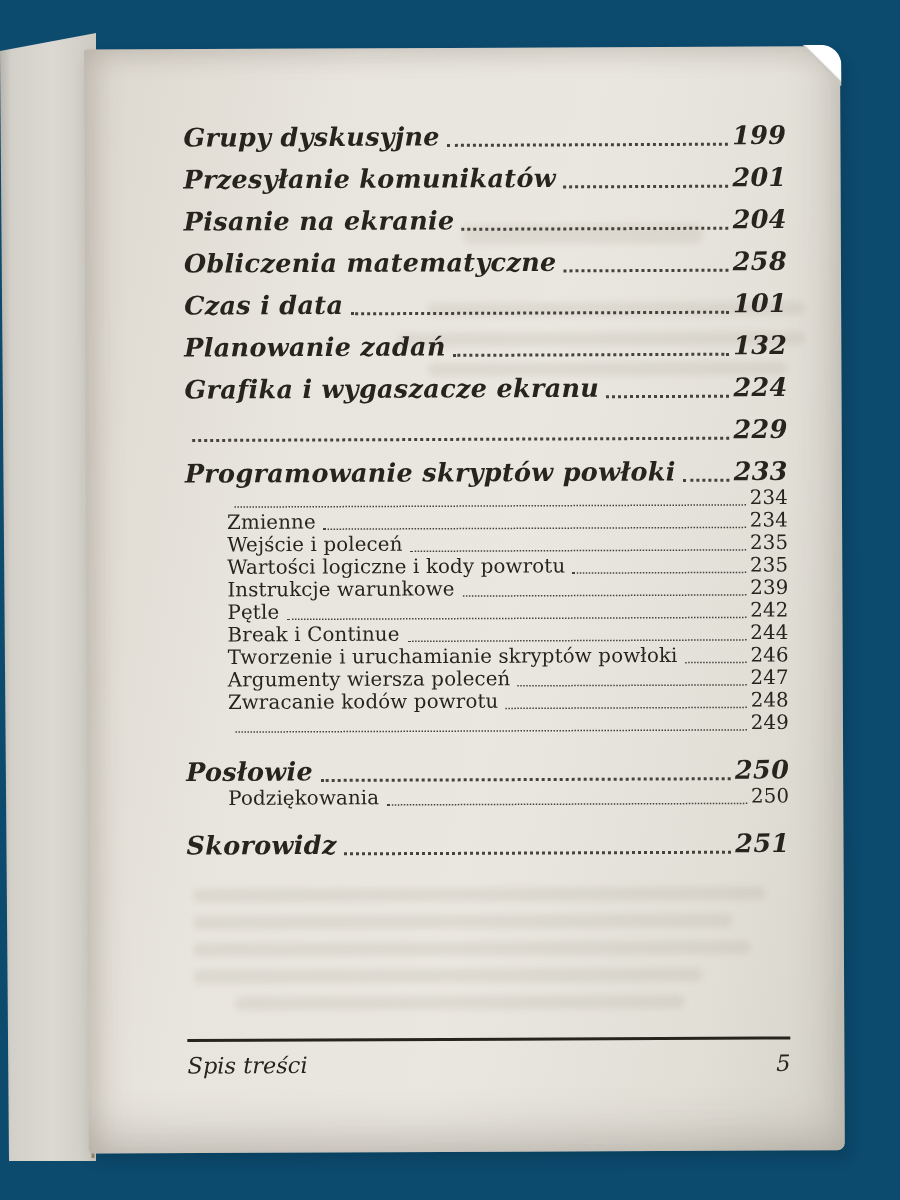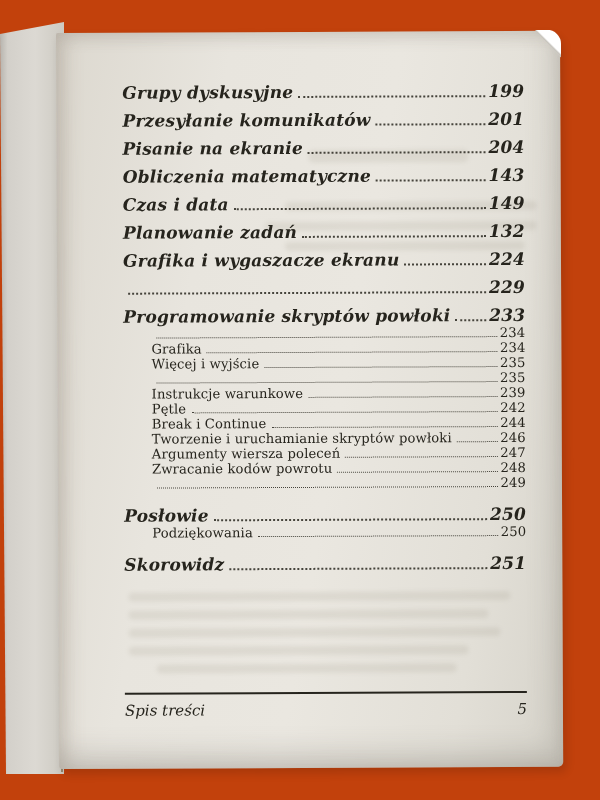--- a/index.html
+++ b/index.html
@@ -1,17 +1,17 @@
 <!DOCTYPE html>
 <html><head>
 <meta charset="utf-8">
 <style>
   html,body{margin:0;padding:0;background:#ffffff;}
   .photo{
-    position:relative;width:600px;height:800px;background:#c2410c;overflow:hidden;
+    position:relative;width:600px;height:800px;background:#0c4a6e;overflow:hidden;
     font-family:"DejaVu Serif", serif;
   }
   
   .left-page{
     position:absolute;left:0;top:22px;width:64px;height:752px;
     background:linear-gradient(to right,#b7b4ae 0,#d3d0ca 12%,#dcd9d3 55%,#cdcac2 100%);
     clip-path:polygon(0 12px,100% 0,100% 100%,6px 100%);
   }
   
   .stitches{
@@ -103,26 +103,26 @@
           <span class="p">201</span>
         </div>
         <div class="row main">
           <span class="t">Pisanie na ekranie</span>
           <span class="dots"></span>
           <span class="p">204</span>
         </div>
         <div class="row main">
           <span class="t">Obliczenia matematyczne</span>
           <span class="dots"></span>
-          <span class="p">143</span>
+          <span class="p">258</span>
         </div>
         <div class="row main">
           <span class="t">Czas i data</span>
           <span class="dots"></span>
-          <span class="p">149</span>
+          <span class="p">101</span>
         </div>
         <div class="row main">
           <span class="t">Planowanie zadań</span>
           <span class="dots"></span>
           <span class="p">132</span>
         </div>
         <div class="row main">
           <span class="t">Grafika i wygaszacze ekranu</span>
           <span class="dots"></span>
           <span class="p">224</span>
@@ -134,30 +134,31 @@
         <div class="row main">
           <span class="t">Programowanie skryptów powłoki</span>
           <span class="dots"></span>
           <span class="p">233</span>
         </div>
         <div class="row sub">
           <span class="dots"></span>
           <span class="p">234</span>
         </div>
         <div class="row sub">
-          <span class="t">Grafika</span>
+          <span class="t">Zmienne</span>
           <span class="dots"></span>
           <span class="p">234</span>
         </div>
         <div class="row sub">
-          <span class="t">Więcej i wyjście</span>
+          <span class="t">Wejście i poleceń</span>
           <span class="dots"></span>
           <span class="p">235</span>
         </div>
         <div class="row sub">
+          <span class="t">Wartości logiczne i kody powrotu</span>
           <span class="dots"></span>
           <span class="p">235</span>
         </div>
         <div class="row sub">
           <span class="t">Instrukcje warunkowe</span>
           <span class="dots"></span>
           <span class="p">239</span>
         </div>
         <div class="row sub">
           <span class="t">Pętle</span>

